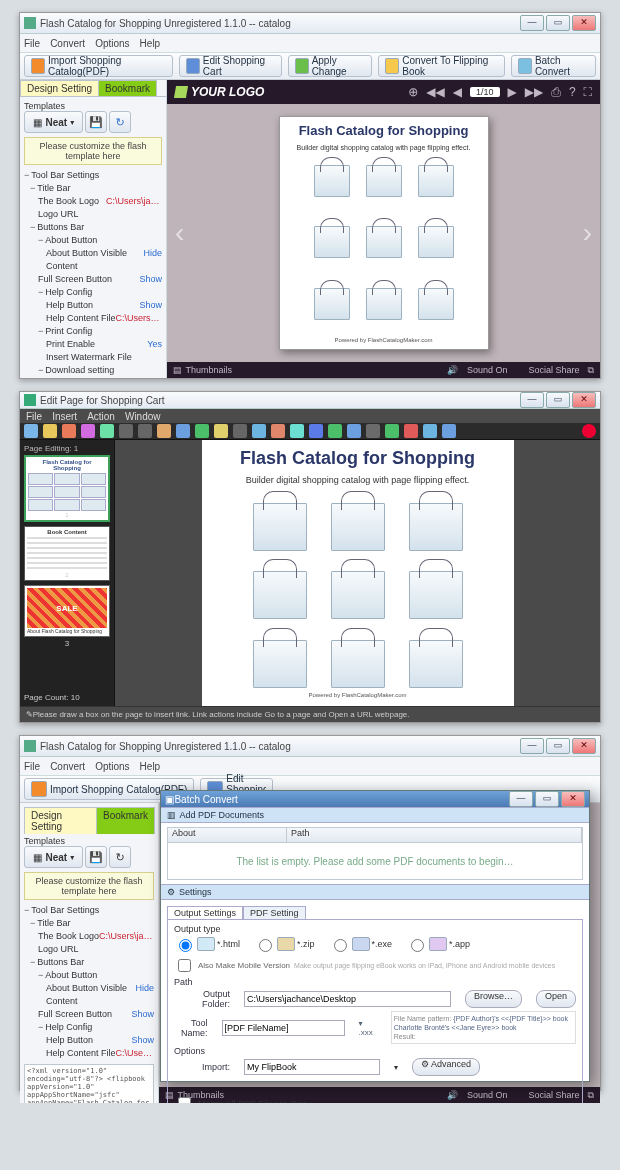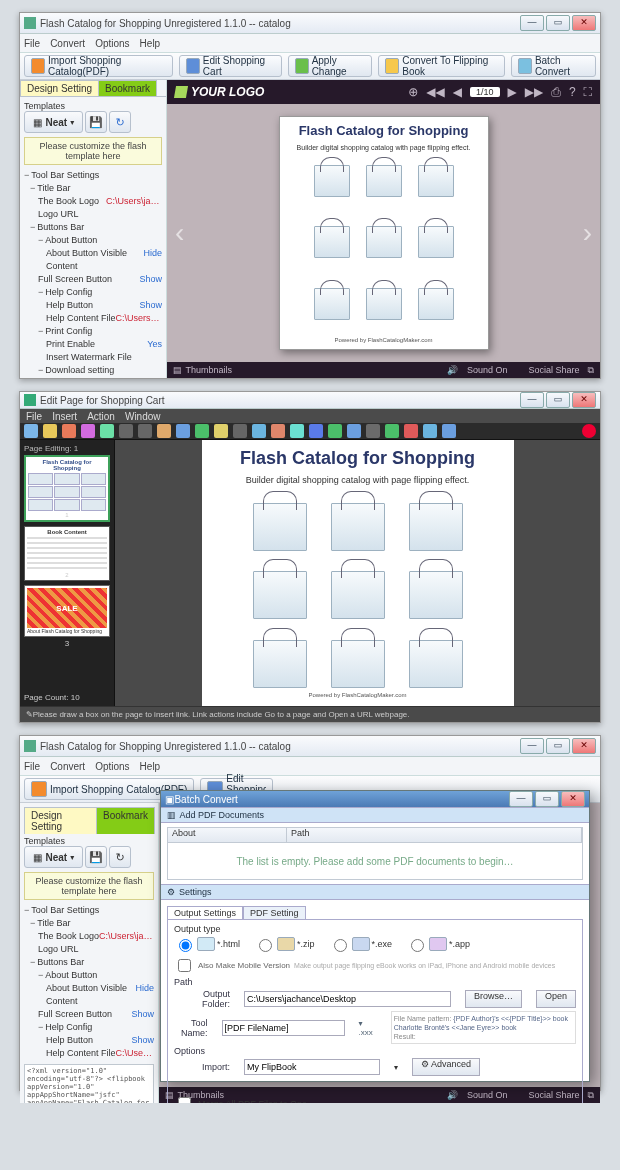--- a/index.html
+++ b/index.html
@@ -100,21 +100,21 @@
 .dlg-tabs{display:flex;gap:0;margin-top:2px;font-size:9px}
 .dlg-tabs .dt{padding:1px 6px;border:1px solid #aac;border-bottom:none;background:#eaf1f9}
 .dlg-tabs .dt.active{background:#fff}
 .opanel{border:1px solid #aac;padding:4px 6px}
 .radios{display:flex;gap:14px;align-items:center;margin:2px 0 4px}
 .radios label{display:flex;align-items:center;gap:2px}
 .radios .ri{width:16px;height:12px;background:#d2eaf6;border:1px solid #9ab;border-radius:2px}
 .formrow{display:flex;align-items:center;gap:14px;margin:2px 0;font-size:9px}
 .formrow .lbl{width:56px;text-align:right;color:#334}
 .formrow input[type=text]{flex:1;height:14px;border:1px solid #aab;padding:0 2px;font-size:9px}
-.formrow .btn{height:16px;padding:0 8px;border:1px solid #aab;border-radius:0;background:linear-gradient(#f9fafc,#e0e7f0);font-size:9px}
+.formrow .btn{height:16px;padding:0 8px;border:1px solid #aab;border-radius:8px;background:linear-gradient(#f9fafc,#e0e7f0);font-size:9px}
 .note{font-size:7px;color:#888;border:1px solid #ddd;padding:2px;margin-left:4px;line-height:9px}
 .ss3-back{flex:1;background:#bfb4b9;position:relative}
 .xmlbox{margin-top:4px;border:1px solid #c0c8d0;background:#fff;height:44px;padding:2px;font-size:7px;color:#555;overflow:hidden;font-family:monospace}
 </style>
 </head>
 <body>
 
 <div class="screenshot">
   <div class="titlebar">
     <div class="icon-sq"></div>

